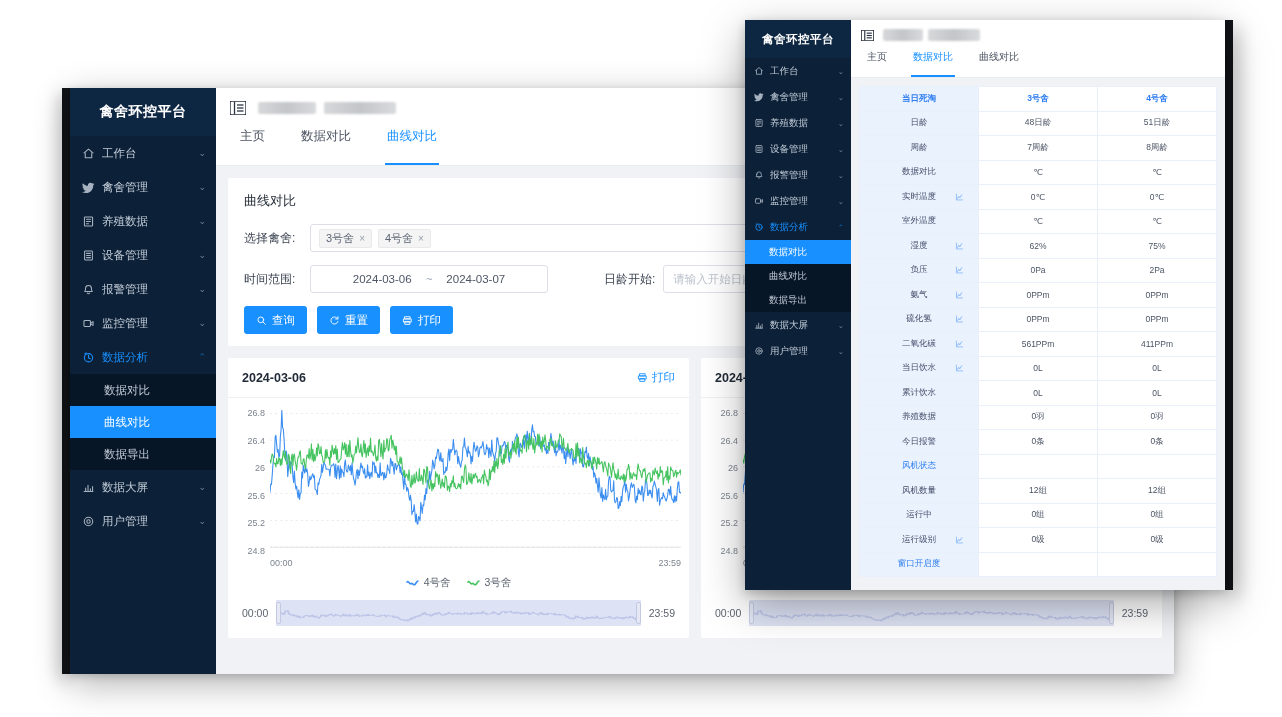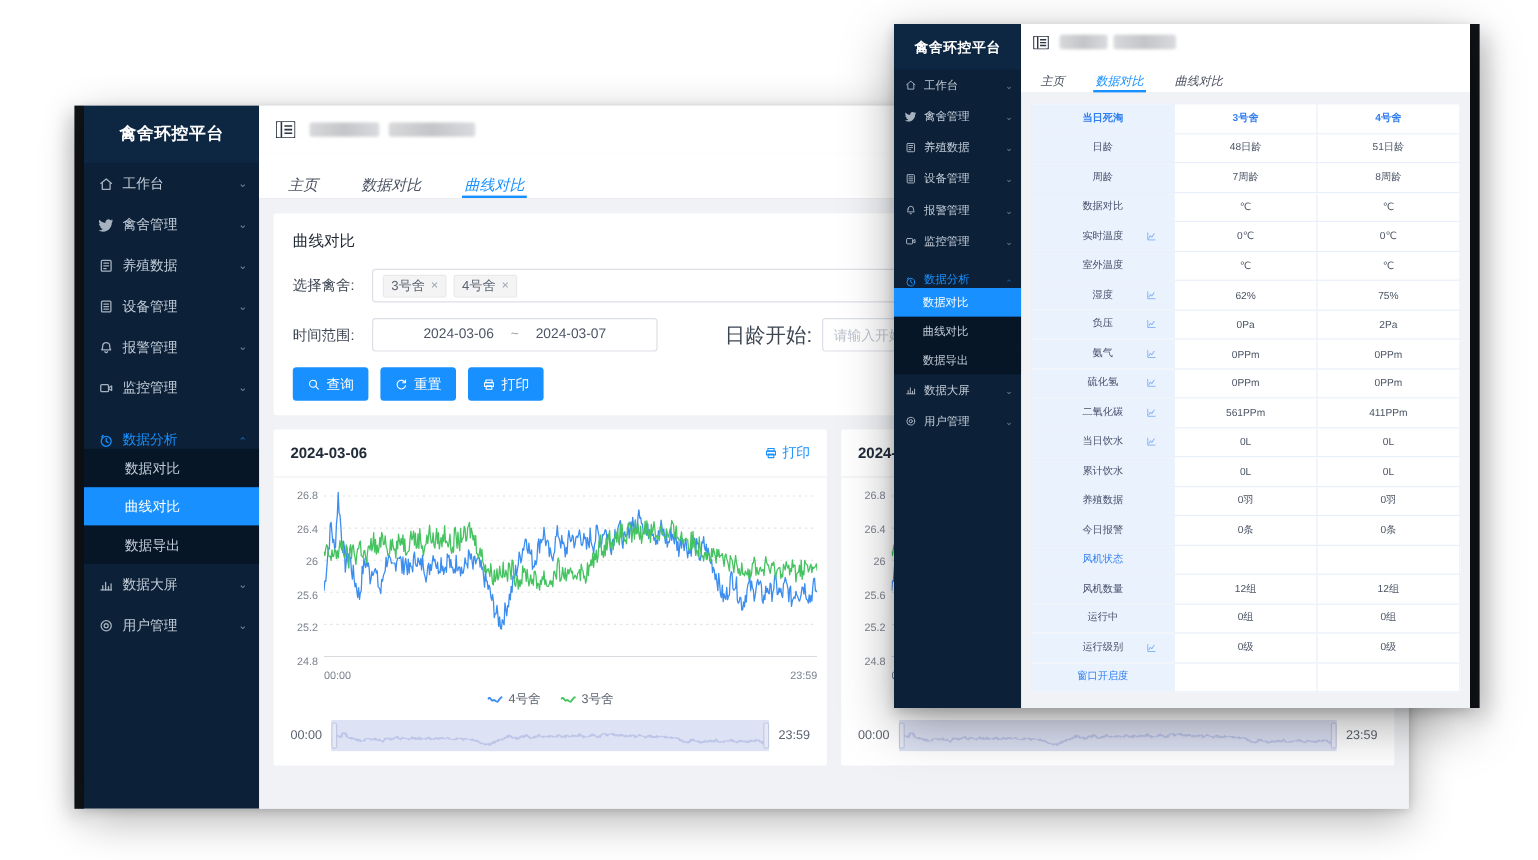--- a/index.html
+++ b/index.html
@@ -39,21 +39,21 @@
     background: #0d2642; letter-spacing: .5px;
   }
   .sb-item {
     height: 34px; display: flex; align-items: center;
     padding: 0 10px 0 12px; font-size: 11.5px; color: #c3ccd8;
     cursor: pointer; position: relative;
   }
   .sb-item .ico { width: 16px; flex: 0 0 16px; display:flex; align-items:center; justify-content:flex-start; opacity:.85;}
   .sb-item .lbl { flex: 1 1 auto; padding-left: 4px; white-space: nowrap; }
   .sb-item .caret { font-size: 9px; opacity: .55; }
-  .sb-item.expanded { color: #1890ff; align-items: flex-end; }
+  .sb-item.expanded { color: #1890ff; }
   .sb-item.expanded .ico { opacity: 1; }
   .sb-sub {
     height: 32px; display: flex; align-items: center;
     padding-left: 34px; font-size: 11.5px; color: #c3ccd8;
     background: #071626; cursor: pointer;
   }
   .sb-sub.active { background: #1890ff; color: #fff; }
 
   
   .win1-main { flex: 1 1 auto; display: flex; flex-direction: column; background:#f0f2f5; min-width:0;}
@@ -61,22 +61,22 @@
     height: 40px; background: #fff; display: flex; align-items: center;
     padding: 0 14px; gap: 12px; flex: 0 0 40px;
   }
   .collapse-ico { width: 16px; height: 14px; position: relative; cursor: pointer; }
   .blur-chip { height: 12px; border-radius: 2px; background: linear-gradient(90deg,#d7d8da,#c3c5c8,#d9dade); filter: blur(1.2px); }
   .tabsbar {
     height: 38px; background: #fff; border-bottom: 1px solid #eaecef;
     display: flex; align-items: stretch; padding: 0 22px; gap: 32px; flex:0 0 38px;
   }
   .tab {
-    display: flex; align-items: flex-end; font-size: 12.5px; color: #4a5260;
-    cursor: pointer; border-bottom: 2px solid transparent; padding: 0 2px; font-style: italic;
+    display: flex; align-items: flex-start; font-size: 12.5px; color: #4a5260;
+    cursor: pointer; border-bottom: 2px solid transparent; padding: 0 2px;
   }
   .tab.active { color: #1890ff; border-bottom-color: #1890ff; }
 
   .content { flex:1 1 auto; padding: 12px; overflow: hidden; }
   .card { background: #fff; border-radius: 2px; }
 
   .filter-card { padding: 14px 16px 12px 16px; margin-bottom: 12px; }
   .filter-title { font-size: 13px; color: #1f2733; margin-bottom: 14px; }
   .frow { display: flex; align-items: center; margin-bottom: 13px; }
   .flabel { font-size: 12px; color: #3d4553; width: 66px; flex: 0 0 66px; text-align: left; }
@@ -89,21 +89,21 @@
     background: #f4f4f5; border: 1px solid #e9e9eb; border-radius: 2px;
     padding: 1px 6px; font-size: 11px; color: #5b6472; height: 19px;
   }
   .mtag .x { font-size: 10px; color: #98a0ad; cursor: pointer; }
   .daterange {
     width: 238px; height: 28px; border: 1px solid #dcdfe6; border-radius: 3px;
     display: flex; align-items: center; justify-content: center; gap: 14px;
     font-size: 11.5px; color: #4d5564; background: #fff;
   }
   .daterange .sep { color: #9aa2af; }
-  .agelabel { font-size: 17px; color: #3d4553; margin-left: 56px; margin-right: 8px; white-space: nowrap;}
+  .agelabel { font-size: 12px; color: #3d4553; margin-left: 56px; margin-right: 8px; white-space: nowrap;}
   .ageinput {
     width: 150px; height: 28px; border: 1px solid #dcdfe6; border-radius: 3px;
     display: flex; align-items: center; padding: 0 9px; font-size: 11.5px; color: #bcc2cc; background:#fff;
   }
   .btnrow { display: flex; gap: 10px; margin-top: 2px; }
   .btn {
     height: 28px; border-radius: 3px; background: #1890ff; color: #fff;
     display: inline-flex; align-items: center; gap: 5px; padding: 0 12px;
     font-size: 11.5px; cursor: pointer; border: none; white-space: nowrap;
   }

